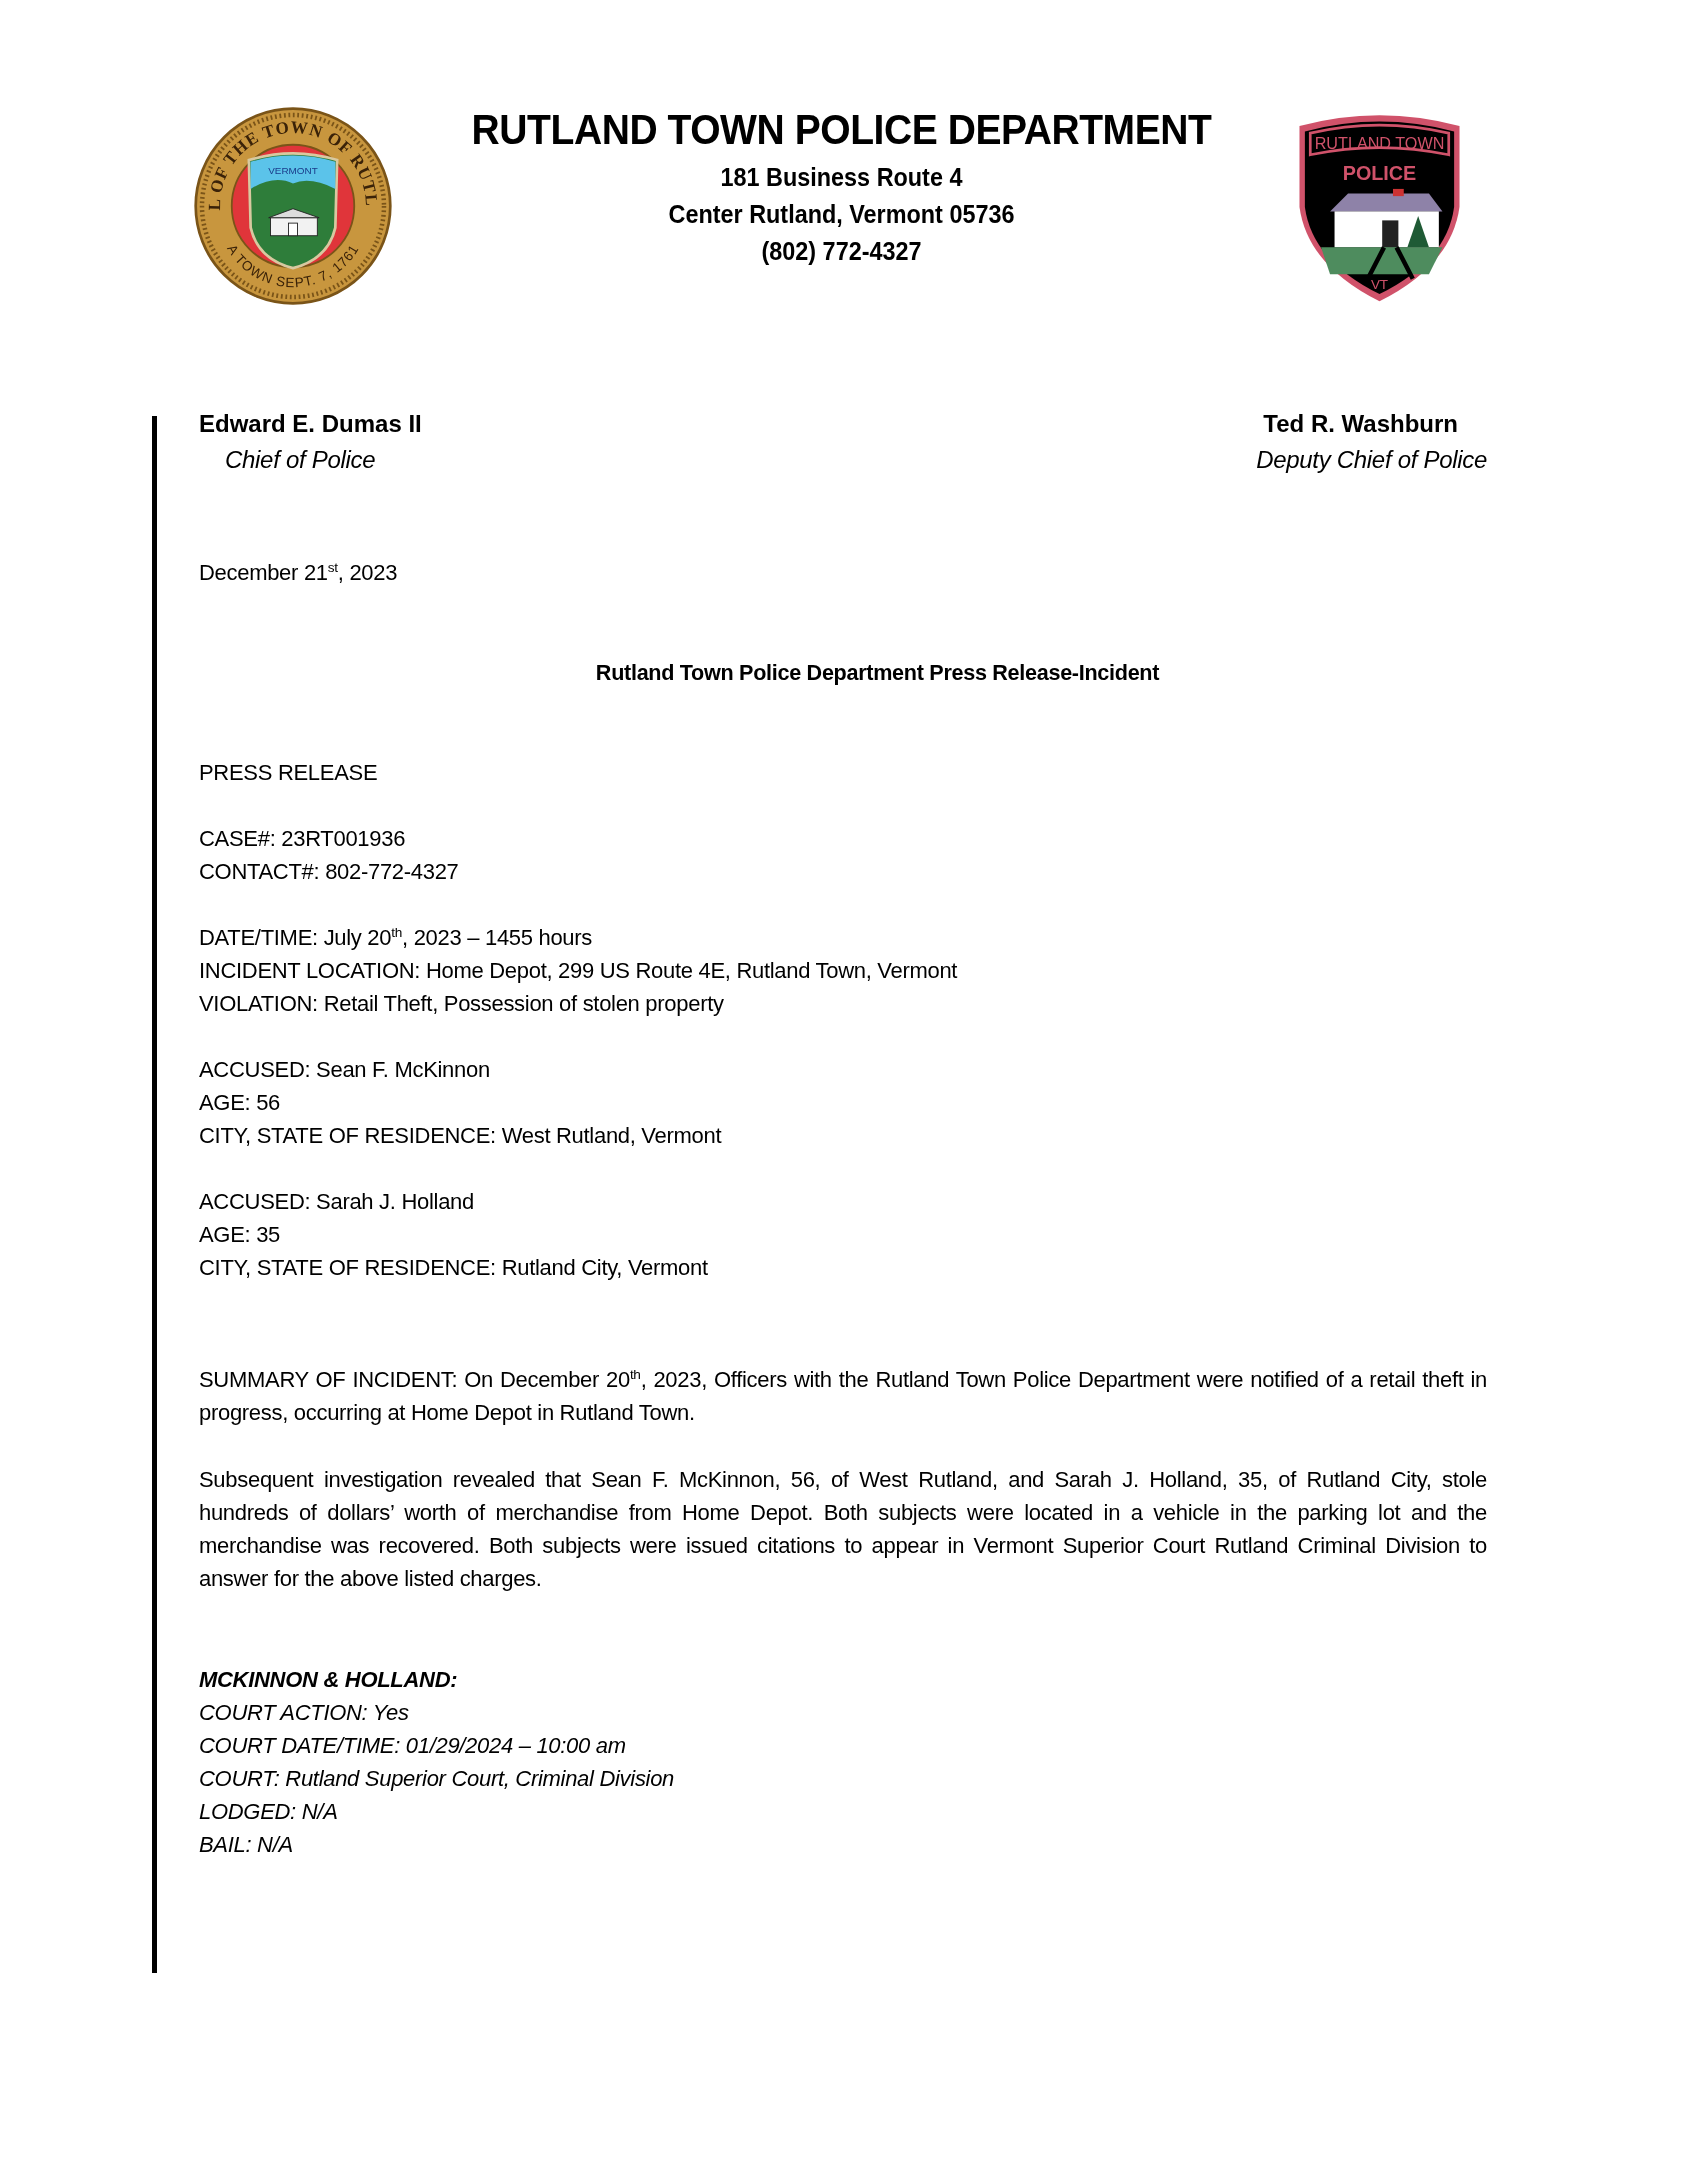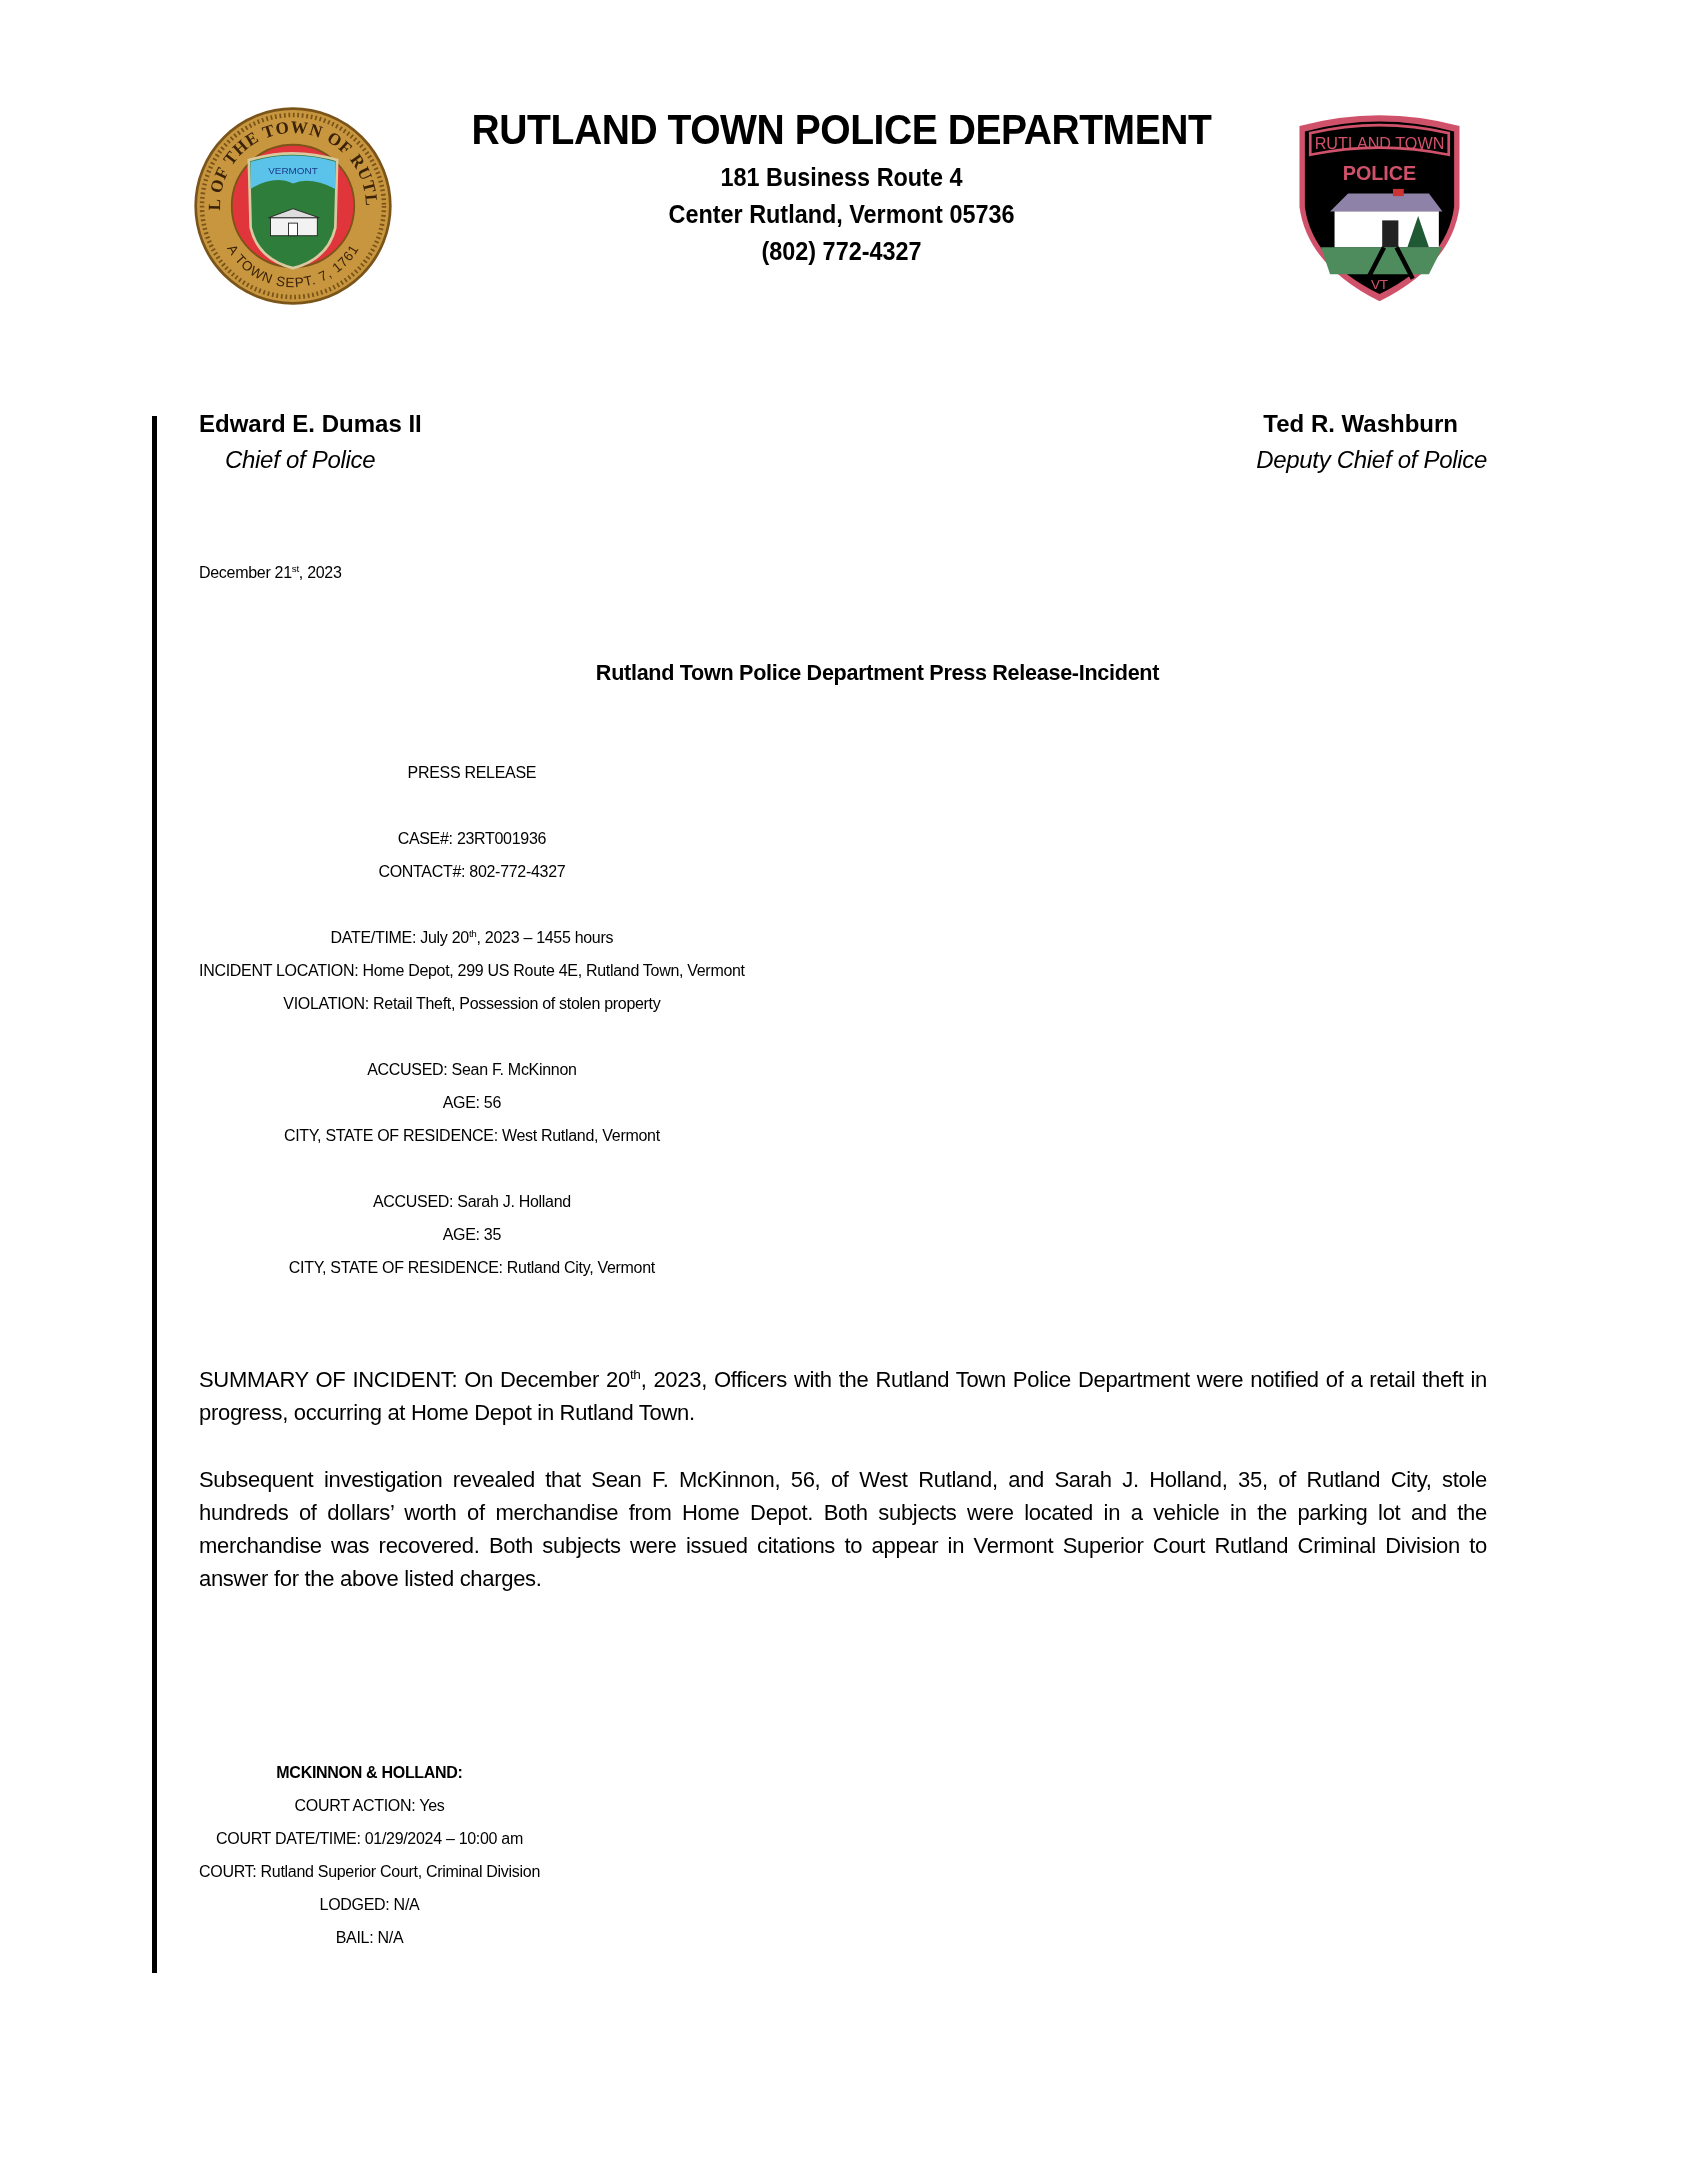--- a/index.html
+++ b/index.html
@@ -6,21 +6,21 @@
   body { width:1683px; height:2178px; position:relative; overflow:hidden;
          font-family:"Liberation Sans", sans-serif; color:#000; }
   .abs { position:absolute; }
   .seal { left:193px; top:106px; width:200px; height:200px; }
   .badge { left:1294px; top:108px; width:171px; height:196px; }
   .hdr { left:0; width:1683px; text-align:center; }
   .title { top:106px; font-size:42px; font-weight:bold; letter-spacing:-0.5px; transform:scaleX(0.93); transform-origin:center; }
   .addr { font-size:26px; font-weight:bold; transform:scaleX(0.9); }
   .a1 { top:162px; } .a2 { top:199px; } .a3 { top:236px; }
   .vline { left:152px; top:416px; width:4.5px; height:1557px; background:#000; }
-  .body-text { font-size:16px; line-height:33px; letter-spacing:-0.3px; white-space:nowrap;text-align:center; }
+  .body-text { font-size:22px; line-height:33px; letter-spacing:-0.3px; white-space:nowrap; }
   .name { font-weight:bold; font-size:24px; }
   .role { font-style:italic; font-size:24px; letter-spacing:-0.3px; }
   .left-col { left:199px; }
   .press-heading { left:0; width:1683px; text-align:center; top:660px; font-weight:bold; font-size:21.6px; letter-spacing:-0.3px;padding-left:36px; }
   .justify { left:199px; width:1288px; font-size:22px; line-height:33px; text-align:justify; letter-spacing:-0.3px; }
   sup { font-size:0.62em; line-height:0; vertical-align:super; }
   .bold { font-weight:bold; }
   .line { display:block; height:33px; }
 </style>
 </head>
@@ -96,21 +96,21 @@
   <span class="line"></span>
   <span class="line">ACCUSED: Sarah J. Holland</span>
   <span class="line">AGE: 35</span>
   <span class="line">CITY, STATE OF RESIDENCE: Rutland City, Vermont</span>
 </div>
 
 <div class="abs justify" style="top:1363px;"><span>SUMMARY OF INCIDENT: On December 20</span><sup>th</sup><span>, 2023, Officers with the Rutland Town Police Department were notified of a retail theft in progress, occurring at Home Depot in Rutland Town.</span></div>
 
 <div class="abs justify" style="top:1463px;">Subsequent investigation revealed that Sean F. McKinnon, 56, of West Rutland, and Sarah J. Holland, 35, of Rutland City, stole hundreds of dollars’ worth of merchandise from Home Depot. Both subjects were located in a vehicle in the parking lot and the merchandise was recovered. Both subjects were issued citations to appear in Vermont Superior Court Rutland Criminal Division to answer for the above listed charges.</div>
 
-<div class="abs body-text left-col" style="top:1756px;">
+<div class="abs body-text left-col" style="top:1663px;font-style:italic;">
   <span class="line bold">MCKINNON &amp; HOLLAND:</span>
   <span class="line">COURT ACTION: Yes</span>
   <span class="line">COURT DATE/TIME:  01/29/2024 – 10:00 am</span>
   <span class="line">COURT: Rutland Superior Court, Criminal Division</span>
   <span class="line">LODGED: N/A</span>
   <span class="line">BAIL: N/A</span>
 </div>
 
 
 </body></html>

